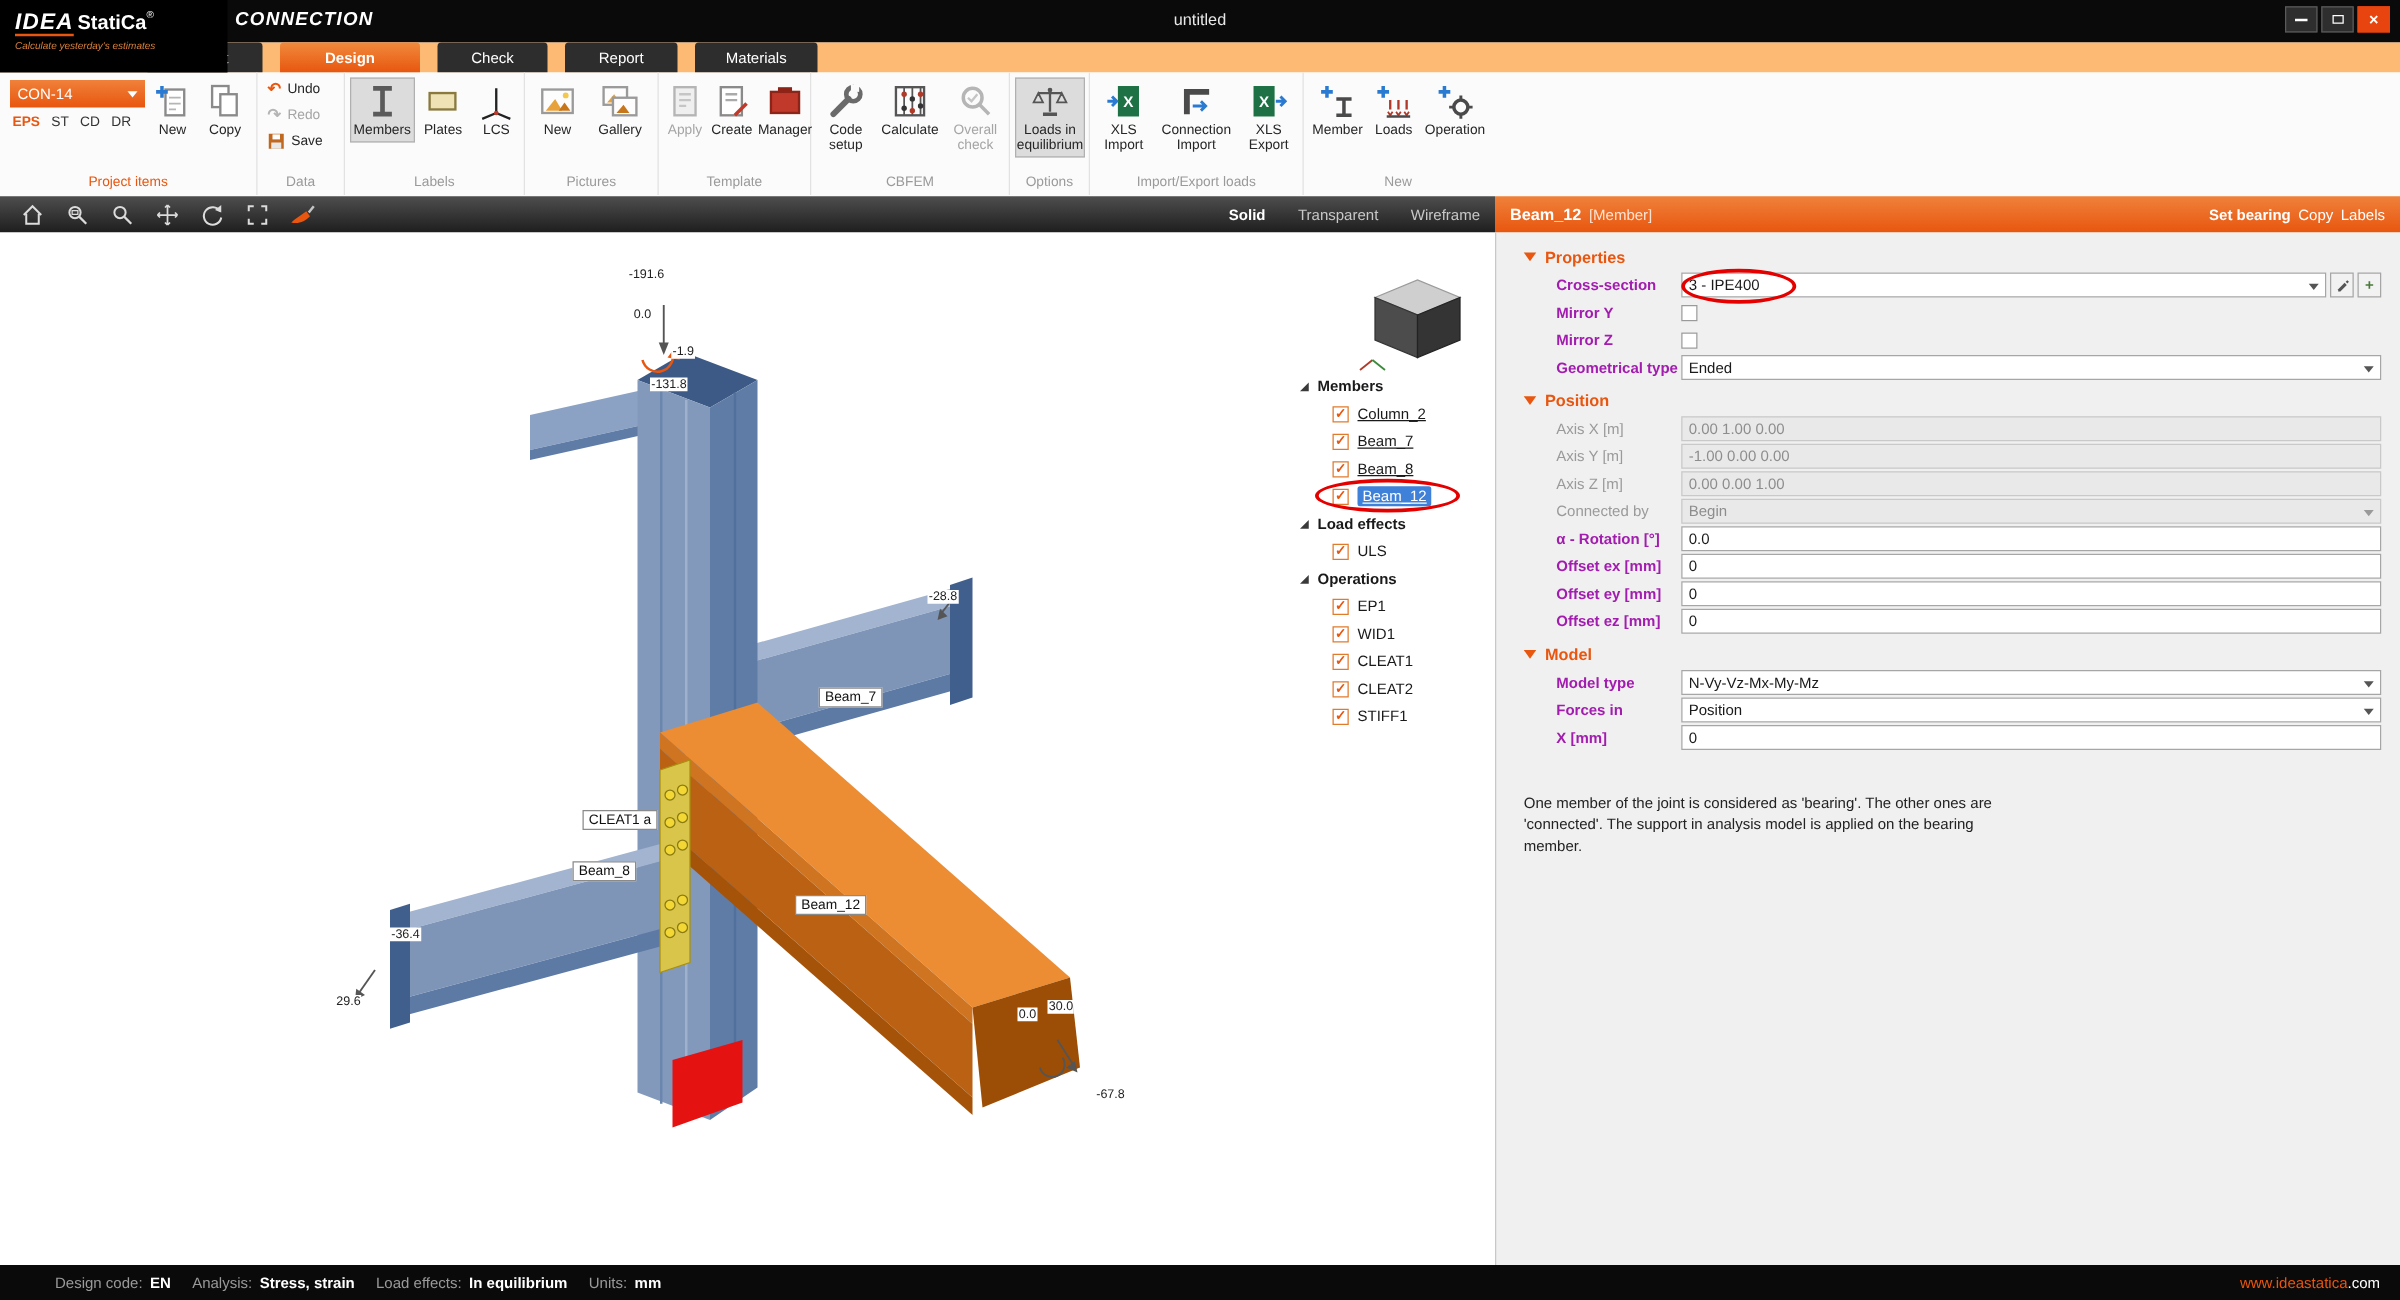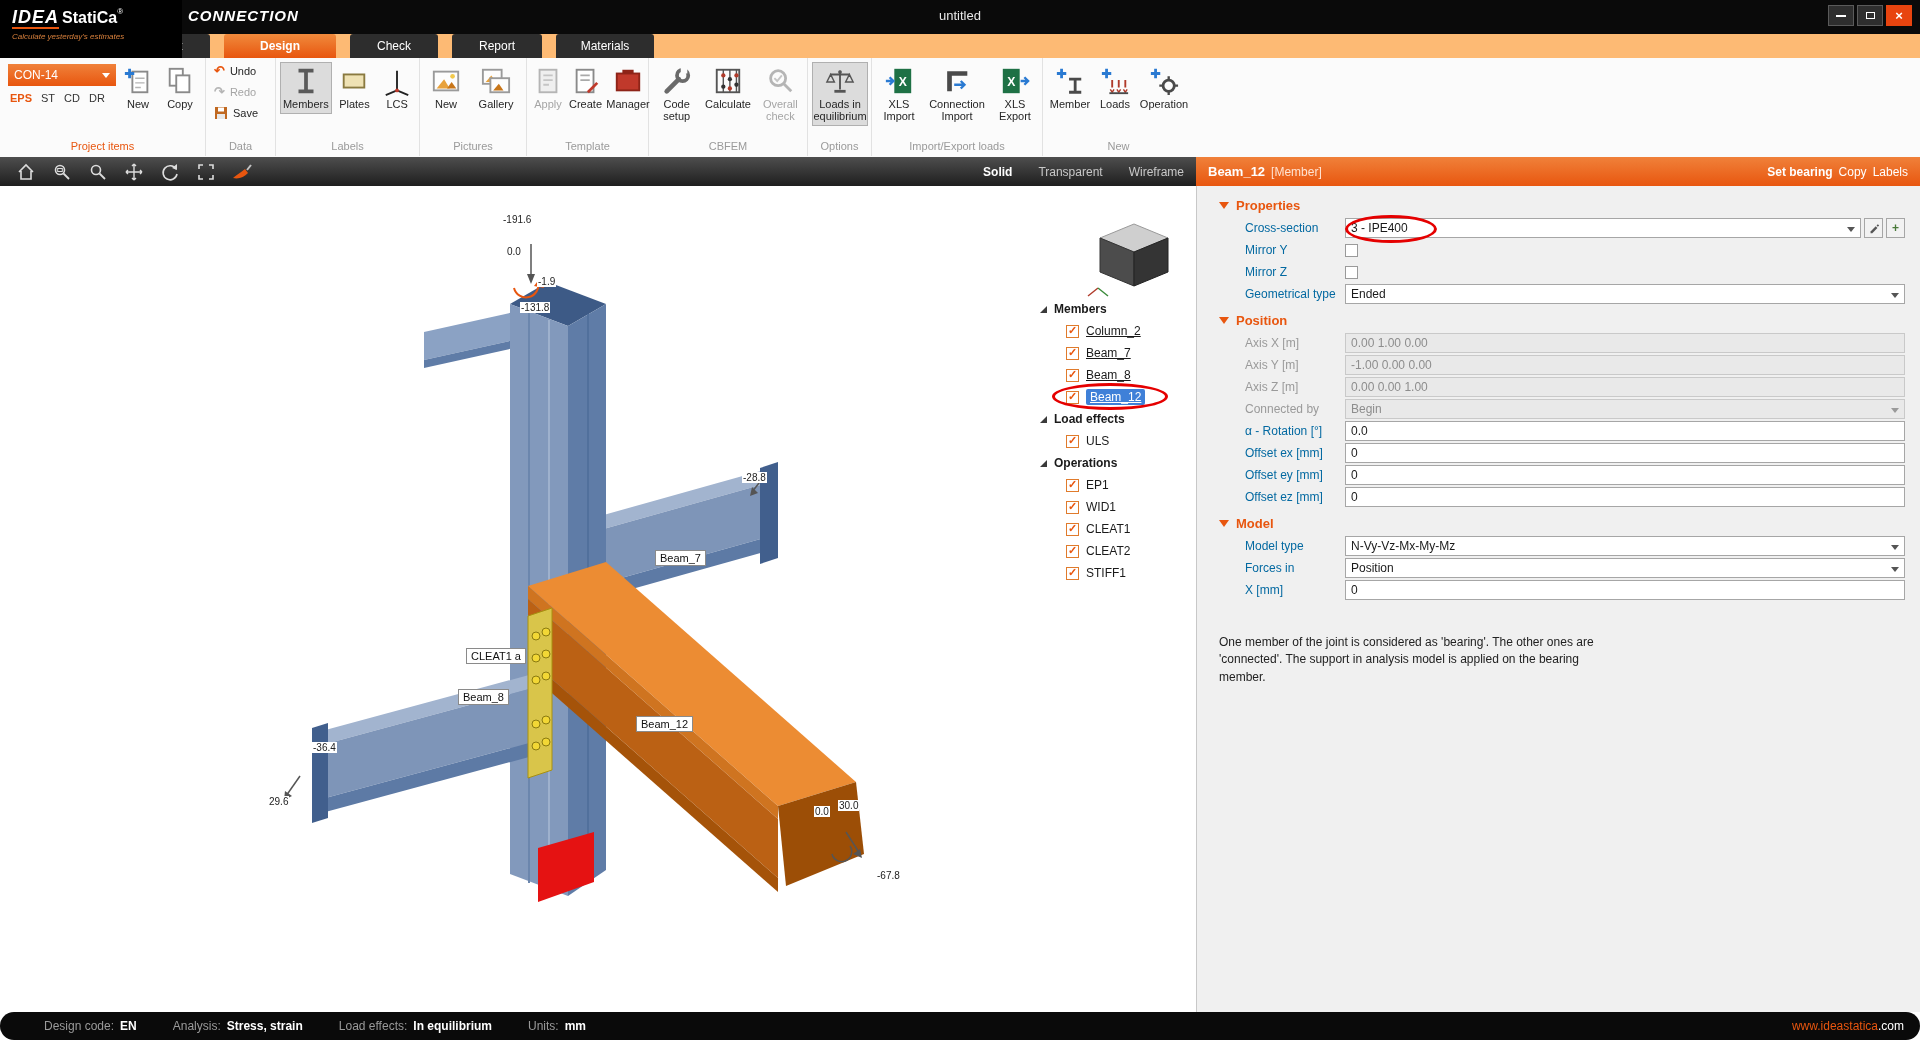--- a/index.html
+++ b/index.html
@@ -76,34 +76,34 @@
   .tlink { text-decoration:underline; }
   .tsel { background:#3f80d8; color:#fff; padding:1px 4px; border-radius:2px; }
   .tree-ellipse { position:absolute; left:12px; top:85px; width:116px; height:27px; border:3px solid #e50000; border-radius:50%; pointer-events:none; }
 
   
   .ppanel { position:absolute; top:186px; left:1196px; right:0; bottom:28px; background:#f0f0f0; border-left:1px solid #c8c8c8; padding-top:8px; }
   .sect { display:flex; align-items:center; gap:7px; height:22px; padding-left:22px; margin-top:5px; }
   .sect-tri { width:0; height:0; border-left:5px solid transparent; border-right:5px solid transparent; border-top:7px solid #e8560f; }
   .sect-lbl { color:#e8560f; font-weight:bold; font-size:13px; }
   .prow { display:flex; align-items:center; height:20px; margin:2px 15px 2px 48px; }
-  .plbl { width:100px; flex:none; font-size:12px; font-weight:normal; color:#0369a1; }
+  .plbl { width:100px; flex:none; font-size:12px; font-weight:bold; color:#a21caf; }
   .plbl.dis { color:#9a9a9a; font-weight:normal; }
   .dd, .ti { flex:1; height:20px; background:#fff; border:1px solid #a6a6a6; font-size:12px; color:#1a1a1a; display:flex; align-items:center; padding:0 18px 0 5px; position:relative; }
   .dd::after { content:""; position:absolute; right:5px; top:8px; border-left:4px solid transparent; border-right:4px solid transparent; border-top:5px solid #555; }
   .dd.dis, .ti.dis { background:#e9e9e9; border-color:#c9c9c9; color:#8d8d8d; }
   .dd.dis::after { border-top-color:#9a9a9a; }
   .ti { padding-right:5px; }
   .mini-btn { width:19px; height:20px; border:1px solid #a6a6a6; background:#f2f2f2; margin-left:3px; display:flex; align-items:center; justify-content:center; font-size:12px; color:#4a7a3a; font-weight:bold; flex:none; }
   .cs-wrap { position:relative; }
   .cs-ellipse { position:absolute; left:-6px; top:-6px; width:92px; height:28px; border:3px solid #e50000; border-radius:50%; pointer-events:none; }
   .pnote { margin:34px 20px 0 22px; width:390px; font-size:12px; color:#222; line-height:1.45; }
 
   
-  .statusbar { position:absolute; left:0; right:0; bottom:0; height:28px; background:#0a0a0a; display:flex; align-items:center; padding:0 16px 0 44px; gap:36px;border-radius:14px; }
+  .statusbar { position:absolute; left:0; right:0; bottom:0; height:28px; background:#0a0a0a; display:flex; align-items:center; padding:0 16px 0 44px; gap:17px; }
   .sgroup { display:flex; align-items:center; gap:6px; font-size:12px; }
   .slbl { color:#9a9a9a; }
   .sval { color:#fff; font-weight:bold; }
   .site { margin-left:auto; font-size:12px; }
   .site .a { color:#e8560f; }
   .site .b { color:#fff;margin-top:40px; }
 </style>
 </head>
 <body>
 

